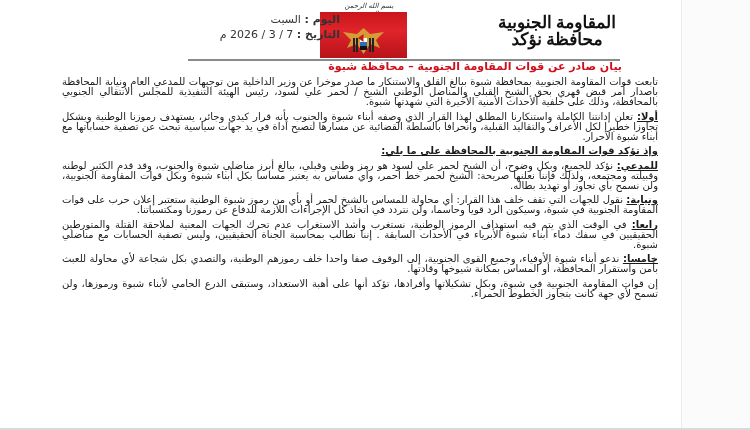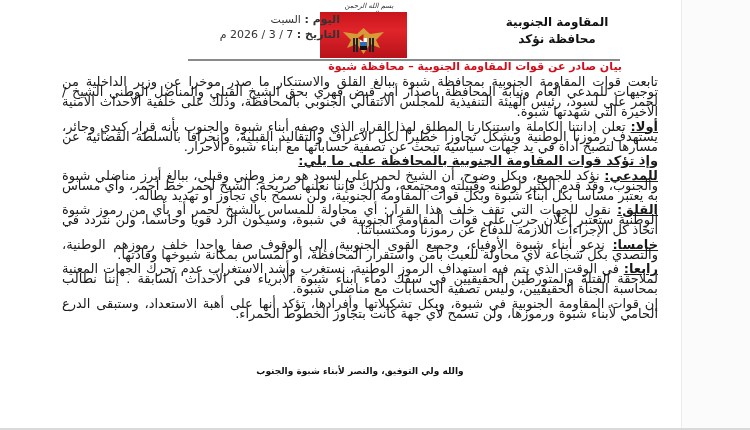--- a/index.html
+++ b/index.html
@@ -22,23 +22,24 @@
       position: absolute; left: 0; bottom: 0; width: 750px; height: 2px;
       background: #d9d9d9;
     }
     .doc {
       position: absolute; left: 62px; top: 0; width: 620px; height: 430px;
       direction: rtl;
     }
     
     .hdr-org {
       position: absolute; right: 40px; top: 14px; width: 170px;
-      text-align: center; font-weight: bold; font-size: 12px; line-height: 17px;
+      text-align: center; font-weight: bold; font-size: 17px; line-height: 17px;
       color: #111;
       letter-spacing: 0.5px;
+      font-family: Liberation Serif, serif;
     }
     .hdr-date {
       position: absolute; left: 118px; top: 12px; width: 160px;
       font-size: 11px; line-height: 15px; color: #333; text-align: right;
     }
     .hdr-date .lbl { font-weight: bold; }
     .basmala {
       position: absolute; left: 277px; top: 2px; width: 60px;
       font-size: 7px; color: #333; text-align: center; font-style: italic;
     }
@@ -58,21 +59,21 @@
       position: absolute; left: 126px; top: 59px; width: 432px; height: 2px;
       background: #8a8a8a;
     }
     .title {
       position: absolute; left: 118px; top: 60px; width: 442px;
       font-size: 11px; font-weight: bold; color: #d10f1b; text-align: right;
       white-space: nowrap;
     }
     .body {
       position: absolute; left: 0; top: 77px; width: 596px;
-      font-size: 13px; line-height: 10px; color: #1a1a1a;
+      font-size: 10px; line-height: 10px; color: #1a1a1a;
       text-align: justify;
     }
     .body p { margin: 0 0 4.5px 0; }
     .body .u { text-decoration: underline; font-weight: bold; }
     .body .kw { font-weight: bold; text-decoration: underline; }
     .closing {
       position: absolute; left: 0; top: 362px; width: 596px;
       text-align: center; font-size: 9px; font-weight: bold; color: #111; line-height: 18px;
     }
   </style>
@@ -121,25 +122,24 @@
     <div class="hdr-rule"></div>
 
     <div class="title">بيان صادر عن قوات المقاومة الجنوبية – محافظة شبوة</div>
 
     <div class="body">
       <p>تابعت قوات المقاومة الجنوبية بمحافظة شبوة ببالغ القلق والاستنكار ما صدر موخرا عن وزير الداخلية من توجيهات للمدعي العام ونيابة المحافظة باصدار أمر قبض قهري بحق الشيخ القبلي والمناضل الوطني الشيخ / لحمر علي لسود، رئيس الهيئة التنفيذية للمجلس الانتقالي الجنوبي بالمحافظة، وذلك على خلفية الأحداث الأمنية الأخيرة التي شهدتها شبوة.</p>
       <p><span class="kw">أولا:</span> <span>تعلن إدانتنا الكاملة واستنكارنا المطلق لهذا القرار الذي وصفه أبناء شبوة والجنوب بأنه قرار كيدي وجائر، يستهدف رموزنا الوطنية ويشكل تجاوزا خطيرا لكل الأعراف والتقاليد القبلية، وانحرافا بالسلطة القضائية عن مسارها لتصبح أداة في يد جهات سياسية تبحث عن تصفية حساباتها مع أبناء شبوة الأحرار.</span></p>
 
       <p><span class="u">وإذ تؤكد قوات المقاومة الجنوبية بالمحافظة على ما يلي:</span></p>
       <p><span class="kw">للمدعي:</span> <span>نؤكد للجميع، وبكل وضوح، أن الشيخ لحمر علي لسود هو رمز وطني وقبلي، ببالغ أبرز مناضلي شبوة والجنوب، وقد قدم الكثير لوطنه وقبيلته ومجتمعه، ولذلك فإننا نعلنها صريحة: الشيخ لحمر خط أحمر، وأي مساس به يعتبر مساسا بكل أبناء شبوة وبكل قوات المقاومة الجنوبية، ولن نسمح بأي تجاوز أو تهديد بطاله.</span></p>
-      <p><span class="kw">القلق:</span> <span>نقول للجهات التي تقف خلف هذا القرار: أي محاولة للمساس بالشيخ لحمر أو بأي من رموز شبوة الوطنية ستعتبر إعلان حرب على قوات المقاومة الجنوبية في شبوة، وسيكون الرد قويا وحاسما، ولن نتردد في اتخاذ كل الإجراءات اللازمة للدفاع عن رموزنا ومكتسباتنا.</span></p>
+      <p><span class="kw">ونيابة:</span> <span>نقول للجهات التي تقف خلف هذا القرار: أي محاولة للمساس بالشيخ لحمر أو بأي من رموز شبوة الوطنية ستعتبر إعلان حرب على قوات المقاومة الجنوبية في شبوة، وسيكون الرد قويا وحاسما، ولن نتردد في اتخاذ كل الإجراءات اللازمة للدفاع عن رموزنا ومكتسباتنا.</span></p>
+      <p><span class="kw">رابعا:</span> <span>في الوقت الذي يتم فيه استهداف الرموز الوطنية، نستغرب وأشد الاستغراب عدم تحرك الجهات المعنية لملاحقة القتلة والمتورطين الحقيقيين في سفك دماء أبناء شبوة الأبرياء في الأحداث السابقة . إننا نطالب بمحاسبة الجناة الحقيقيين، وليس تصفية الحسابات مع مناضلي شبوة.</span></p>
       <p><span class="kw">خامسا:</span> <span>ندعو أبناء شبوة الأوفياء، وجميع القوى الجنوبية، إلى الوقوف صفا واحدا خلف رموزهم الوطنية، والتصدي بكل شجاعة لأي محاولة للعبث بأمن واستقرار المحافظة، أو المساس بمكانة شيوخها وقادتها.</span></p>
-      <p><span class="kw">رابعا:</span> <span>في الوقت الذي يتم فيه استهداف الرموز الوطنية، نستغرب وأشد الاستغراب عدم تحرك الجهات المعنية لملاحقة القتلة والمتورطين الحقيقيين في سفك دماء أبناء شبوة الأبرياء في الأحداث السابقة . إننا نطالب بمحاسبة الجناة الحقيقيين، وليس تصفية الحسابات مع مناضلي شبوة.</span></p>
 
       <p>إن قوات المقاومة الجنوبية في شبوة، وبكل تشكيلاتها وأفرادها، تؤكد أنها على أهبة الاستعداد، وستبقى الدرع الحامي لأبناء شبوة ورموزها، ولن تسمح لأي جهة كانت بتجاوز الخطوط الحمراء.</p>
     </div>
 
     <div class="closing">
-      <div>والله ولي التوفيق، والنصر لأبناء شبوة والجنوب</div>
     </div>
 
   </div>
 </div>
 
 </body></html>

